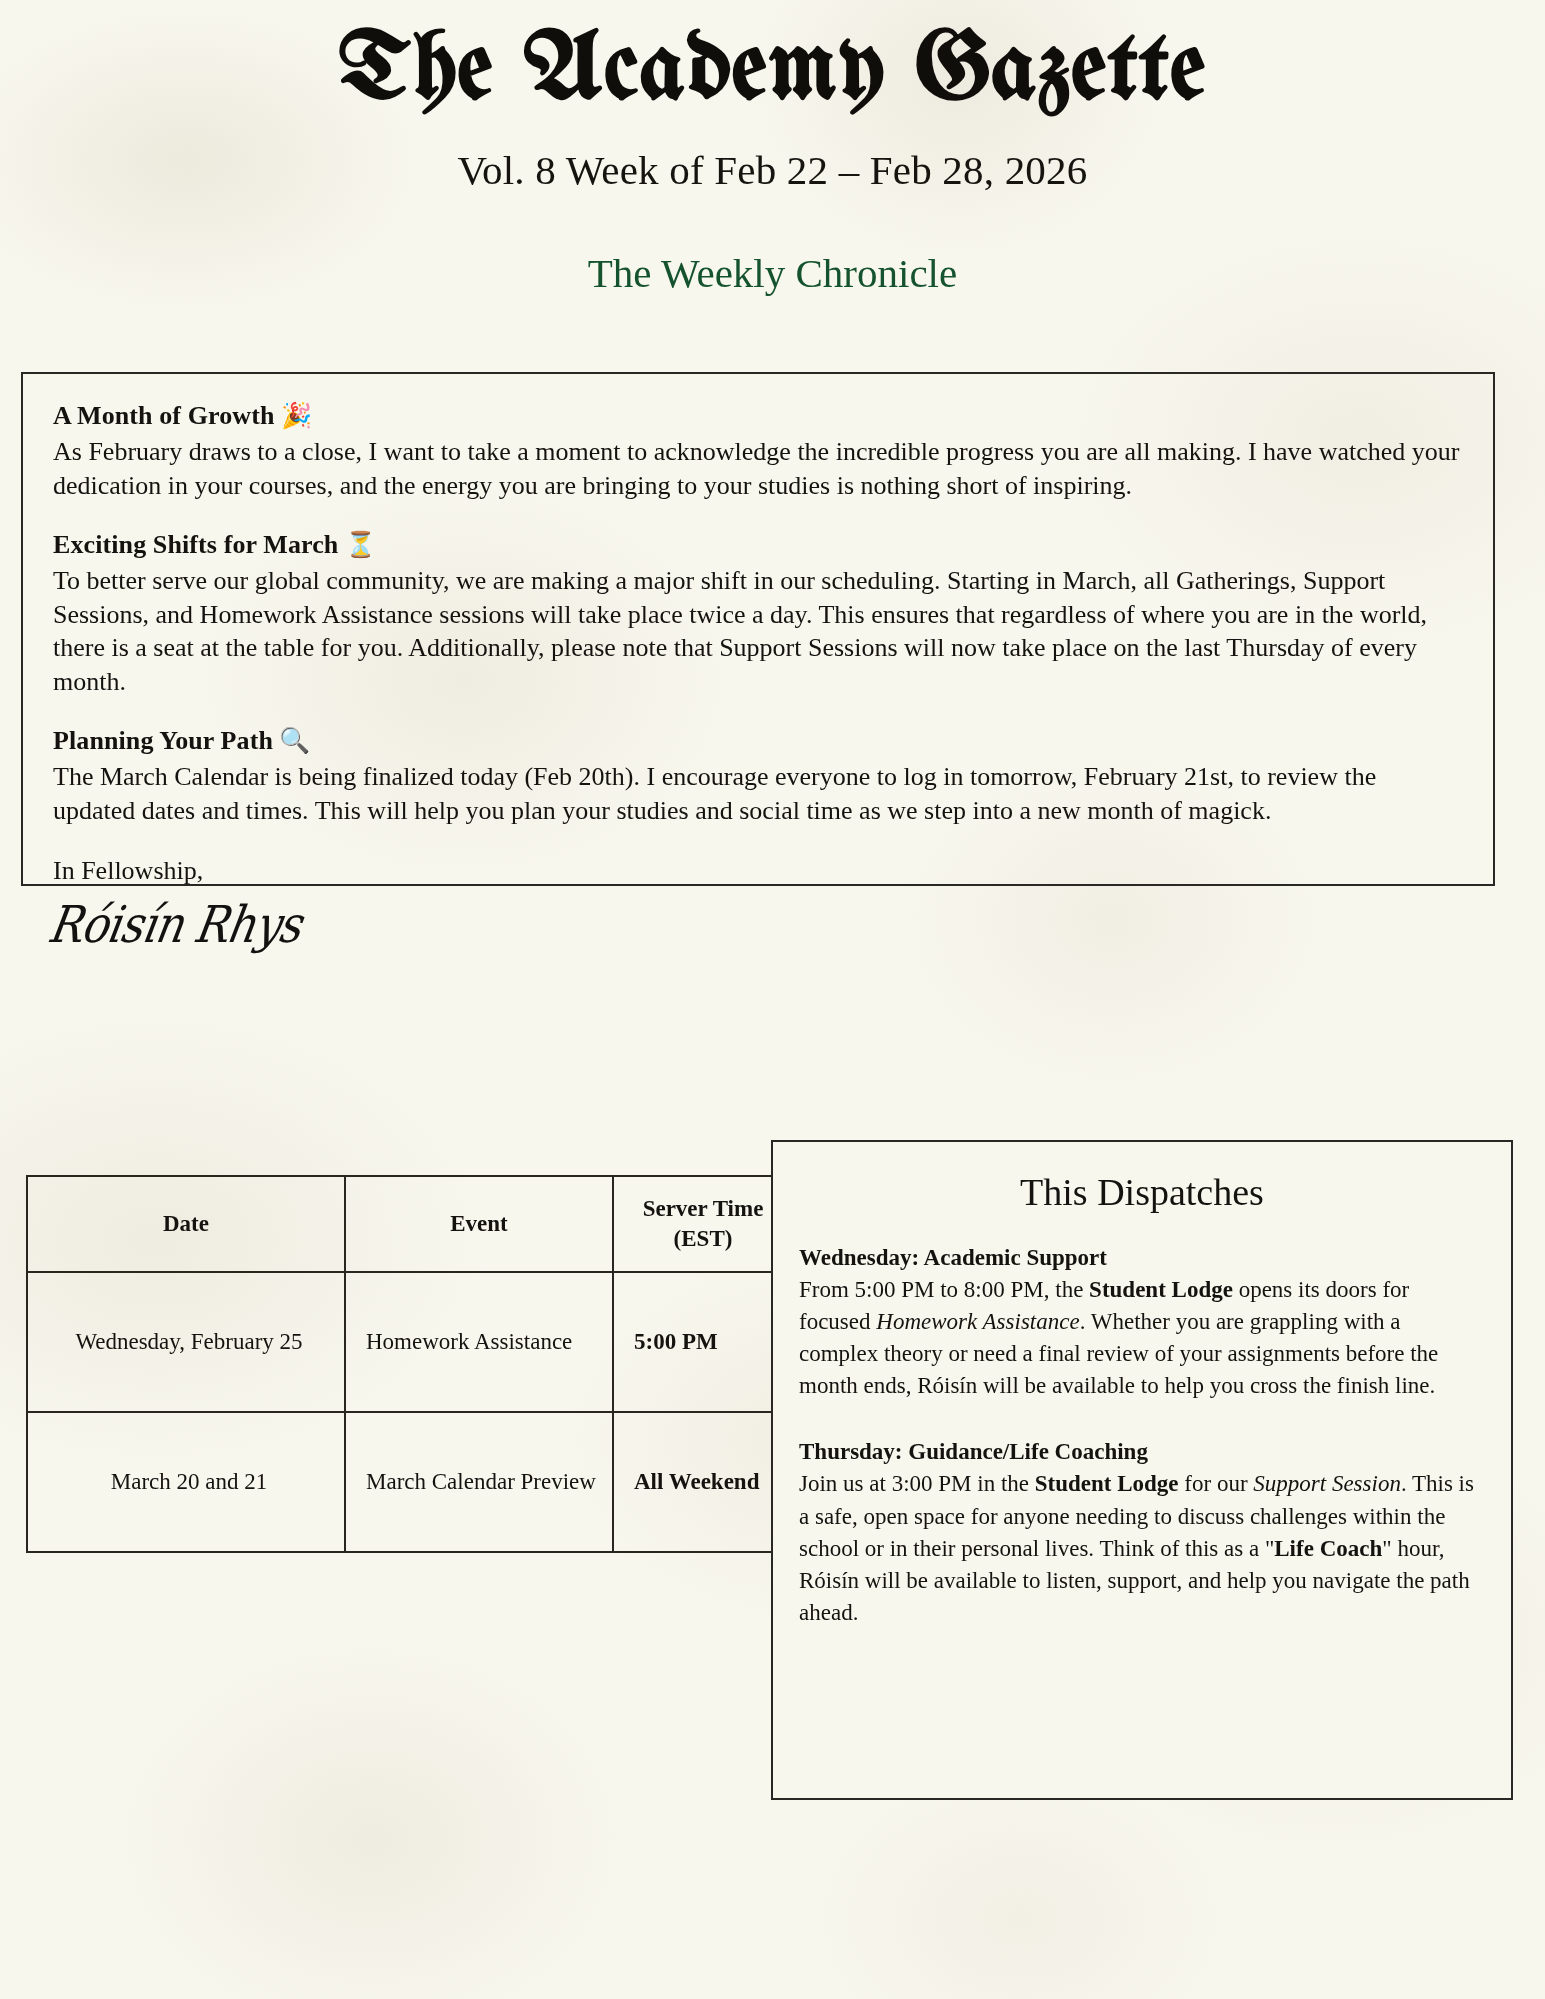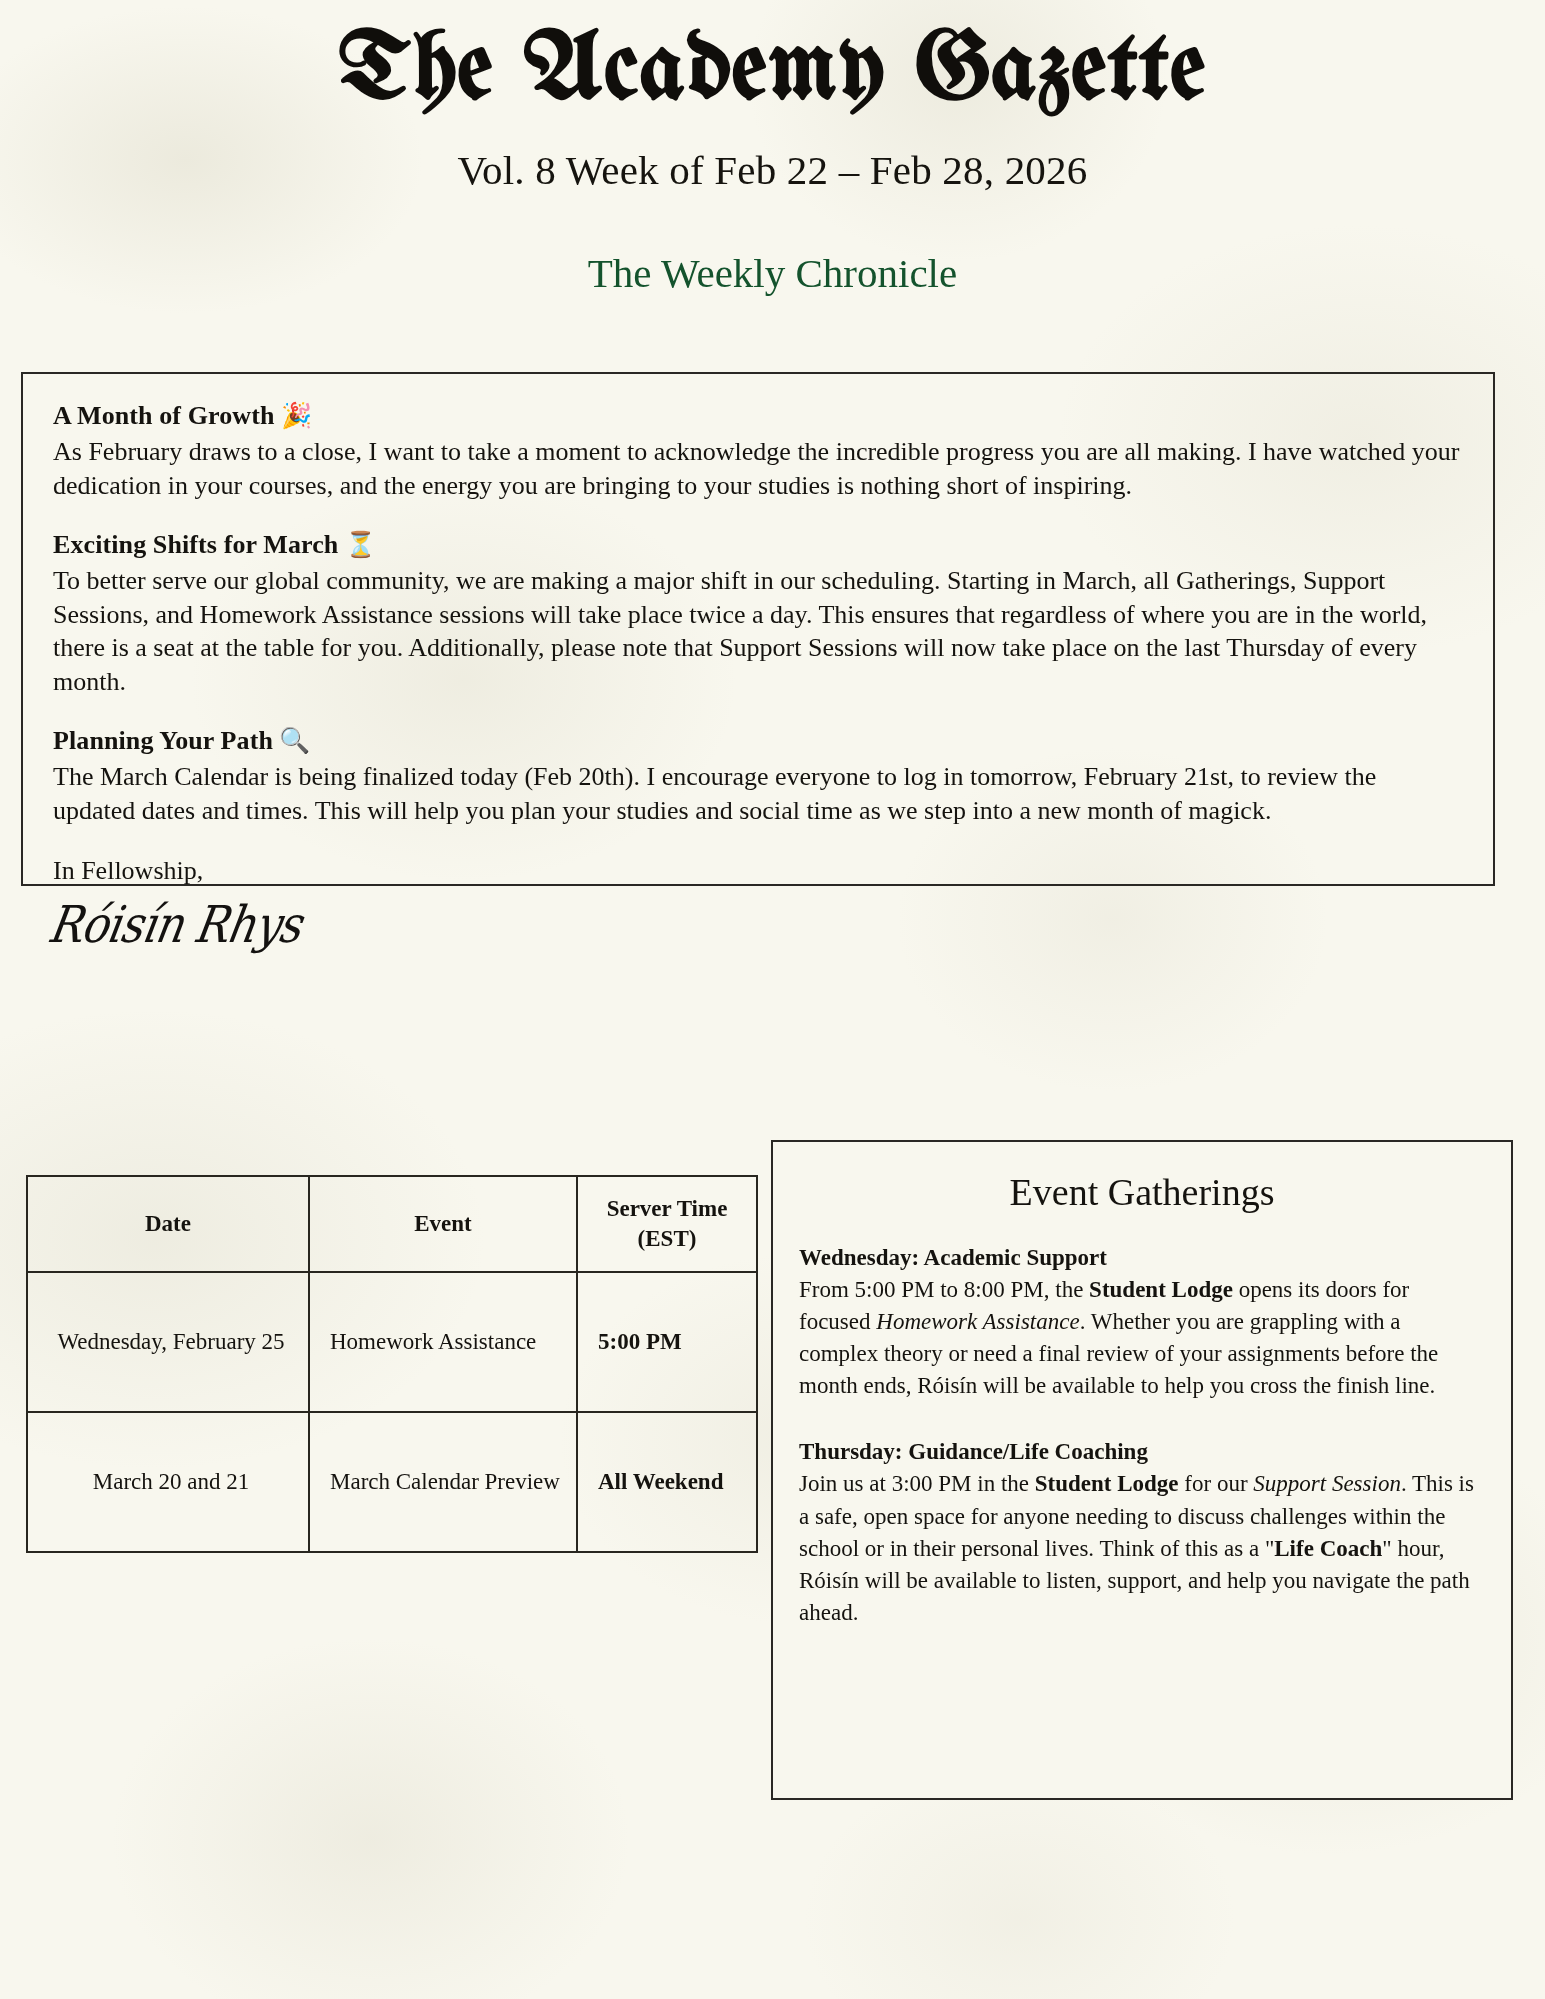--- a/index.html
+++ b/index.html
@@ -133,21 +133,21 @@
     font-size: 23px;
     line-height: 1.3;
     vertical-align: middle;
   }
   .schedule-table th {
     text-align: center;
     font-weight: 700;
     height: 96px;
   }
   .schedule-table td { height: 140px; padding-left: 20px; }
-  .col-date  { width: 282px; }
+  .col-date  { width: 318px; }
   .col-event { width: 268px; }
   .col-time  { width: 180px; }
   .cell-date  { text-align: center; }
   .cell-event { text-align: left; padding-left: 18px; }
   .cell-time  { text-align: left; font-weight: 700; padding-left: 18px; }
 
   
   .dispatch-panel {
     position: absolute;
     left: 771px;
@@ -240,21 +240,21 @@
       </tr>
       <tr>
         <td class="cell-date">March 20 and 21</td>
         <td class="cell-event">March Calendar Preview</td>
         <td class="cell-time">All Weekend</td>
       </tr>
     </tbody>
   </table>
 
   <aside class="dispatch-panel">
-    <h2 class="dispatch-title">Event Gatherings</h2>
+    <h2 class="dispatch-title">This Dispatches</h2>
 
     <div class="dispatch-item">
       <div class="dispatch-heading">Wednesday: Academic Support</div>
       <p class="dispatch-body"><span>From 5:00 PM to 8:00 PM, the </span><b>Student Lodge</b><span> opens its doors for focused </span><i>Homework Assistance</i><span>. Whether you are grappling with a complex theory or need a final review of your assignments before the month ends, Róisín will be available to help you cross the finish line.</span></p>
     </div>
 
     <div class="dispatch-item">
       <div class="dispatch-heading">Thursday: Guidance/Life Coaching</div>
       <p class="dispatch-body"><span>Join us at 3:00 PM in the </span><b>Student Lodge</b><span> for our </span><i>Support Session</i><span>. This is a safe, open space for anyone needing to discuss challenges within the school or in their personal lives. Think of this as a "</span><b>Life Coach</b><span>" hour, Róisín will be available to listen, support, and help you navigate the path ahead.</span></p>
     </div>

